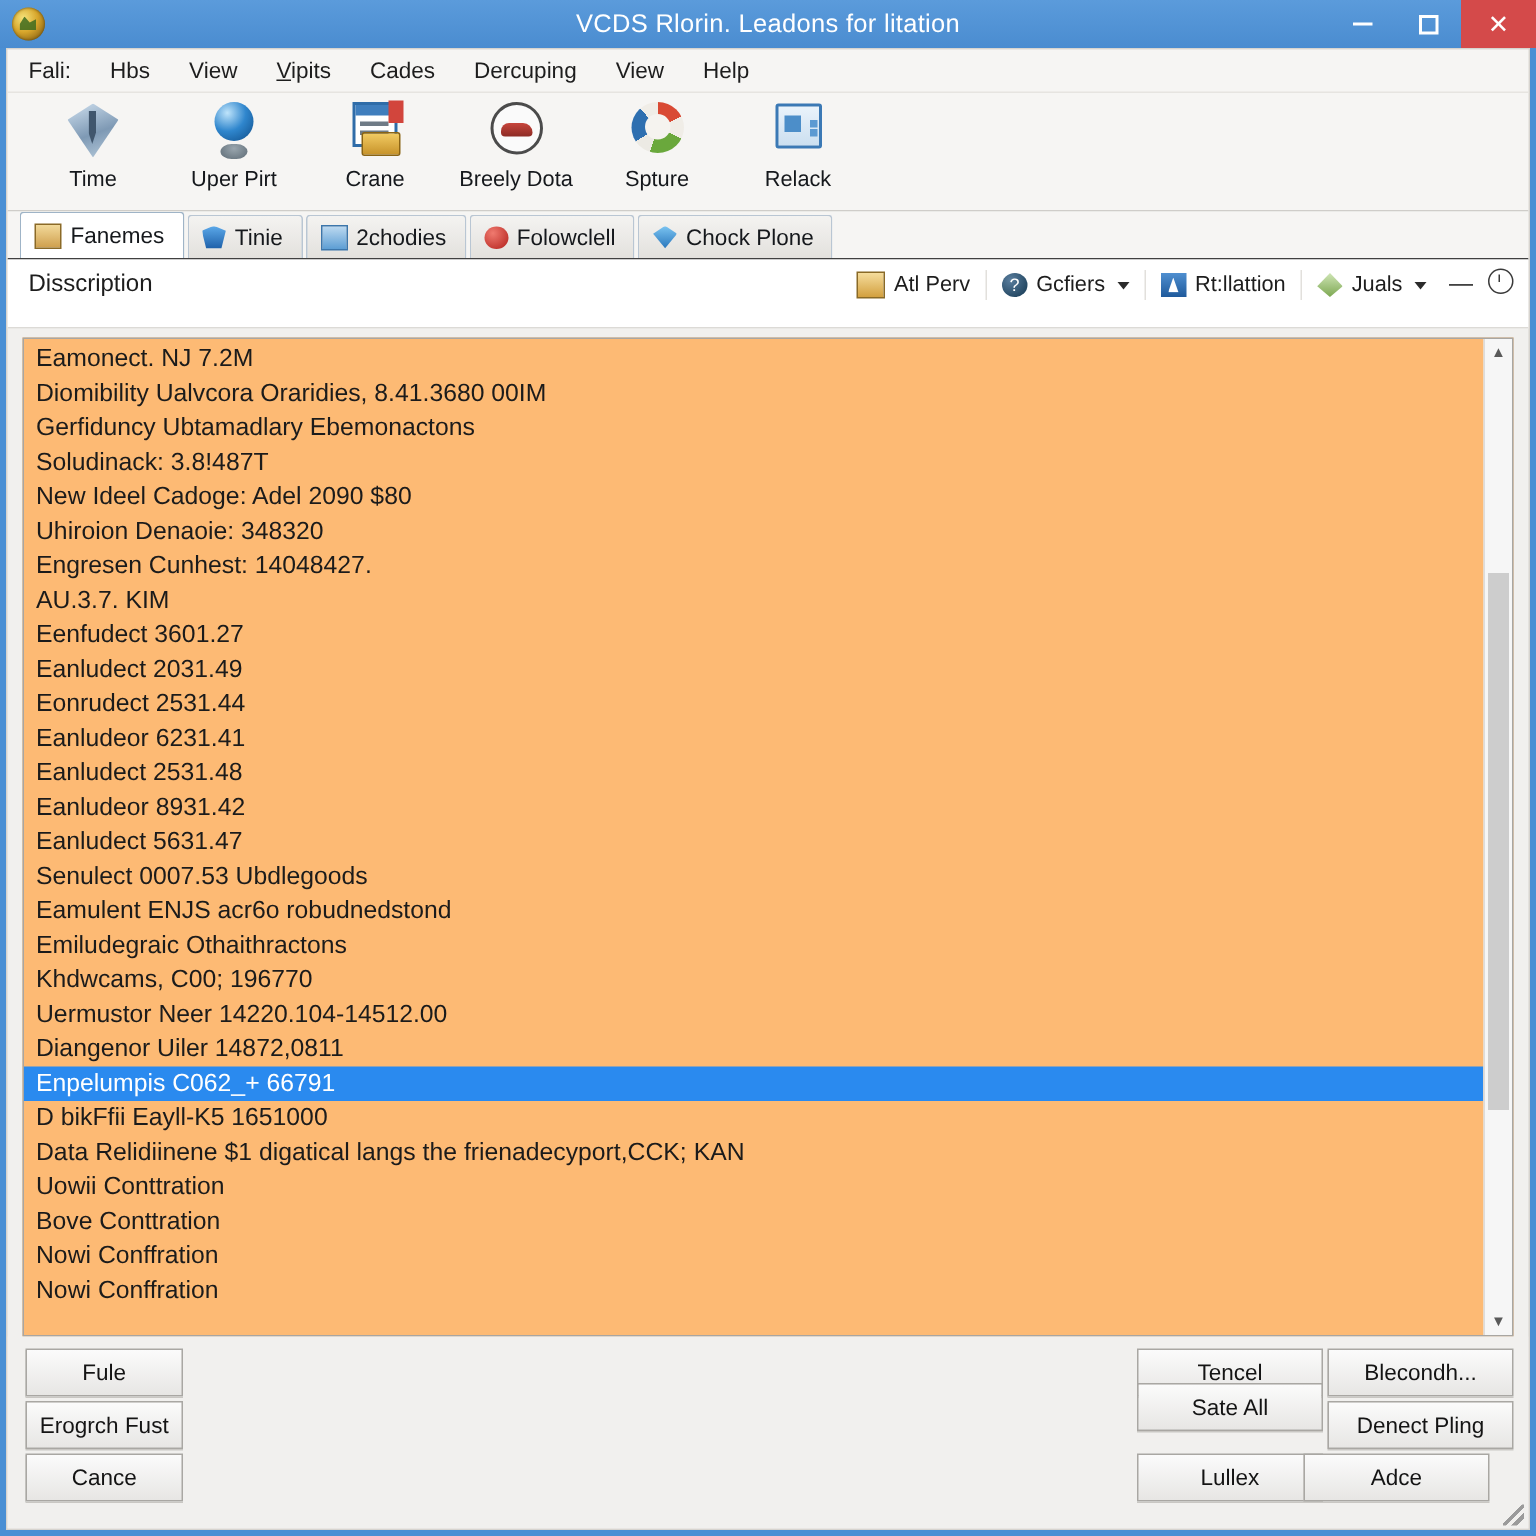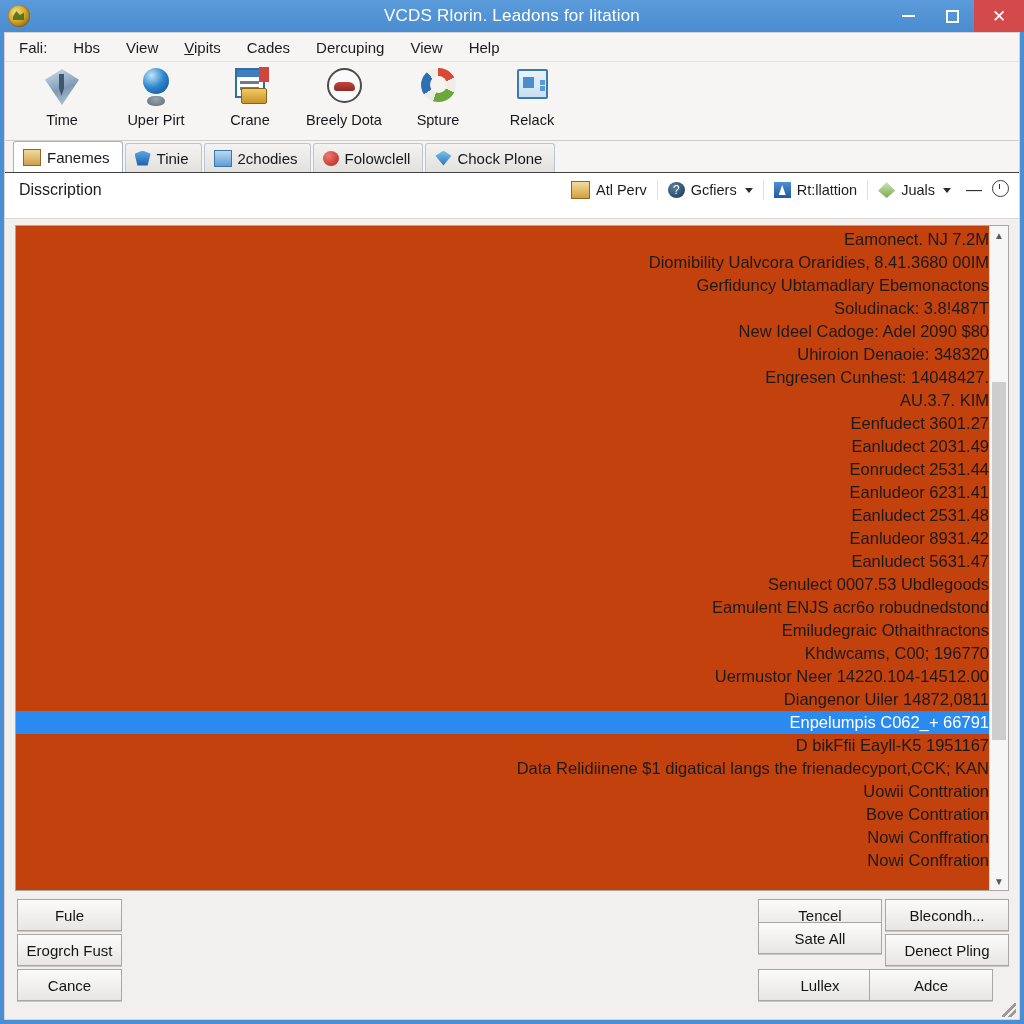--- a/index.html
+++ b/index.html
@@ -246,26 +246,25 @@
   .cbi-leaf { background: linear-gradient(#cfe5b5,#7da852); clip-path: polygon(50% 0,100% 55%,50% 100%,0 55%); }
   .caret { width:0; height:0; border-left:4px solid transparent; border-right:4px solid transparent; border-top:5px solid #2b2b2b; margin-left:2px; }
   .mini-btn { width: 26px; text-align: center; font-size: 16px; color:#2b2b2b; }
   .mini-circle { width:15px; height:15px; border:1.5px solid #3a3a3a; border-radius:50%; position:relative; display:inline-block; }
   .mini-circle::after{ content:""; position:absolute; left:6px; top:3px; width:1.5px; height:5px; background:#3a3a3a; }
 
   
   .listwrap {
     flex: 1 1 auto;
     margin: 6px 10px 0 10px;
-    background: #c2410c;
+    background: #fdba74;
     border: 1px solid #a8a6a2;
     display: flex;
     overflow: hidden;
     min-height: 0;
-    text-align: right;
   }
   .listbody { flex: 1 1 auto; overflow: hidden; padding-top: 2px; }
   .row {
     height: 23px;
     line-height: 23px;
     font-size: 16.5px;
     color: #1b1b1b;
     padding-left: 8px;
     white-space: nowrap;
     overflow: hidden;
@@ -462,21 +461,21 @@
         <div class="row">Eanludect 2531.48</div>
         <div class="row">Eanludeor 8931.42</div>
         <div class="row">Eanludect 5631.47</div>
         <div class="row">Senulect 0007.53 Ubdlegoods</div>
         <div class="row">Eamulent ENJS acr6o robudnedstond</div>
         <div class="row">Emiludegraic Othaithractons</div>
         <div class="row">Khdwcams, C00; 196770</div>
         <div class="row">Uermustor Neer 14220.104-14512.00</div>
         <div class="row">Diangenor Uiler 14872,0811</div>
         <div class="row selected">Enpelumpis C062_+ 66791</div>
-        <div class="row">D bikFfii Eayll-K5 1951167</div>
+        <div class="row">D bikFfii Eayll-K5 1651000</div>
         <div class="row">Data Relidiinene $1 digatical langs the frienadecyport,CCK; KAN</div>
         <div class="row">Uowii Conttration</div>
         <div class="row">Bove Conttration</div>
         <div class="row">Nowi Conffration</div>
         <div class="row">Nowi Conffration</div>
       </div>
       <div class="vscroll">
         <div class="sb-arrow">▲</div>
         <div class="sb-track">
           <div class="sb-thumb"></div>

